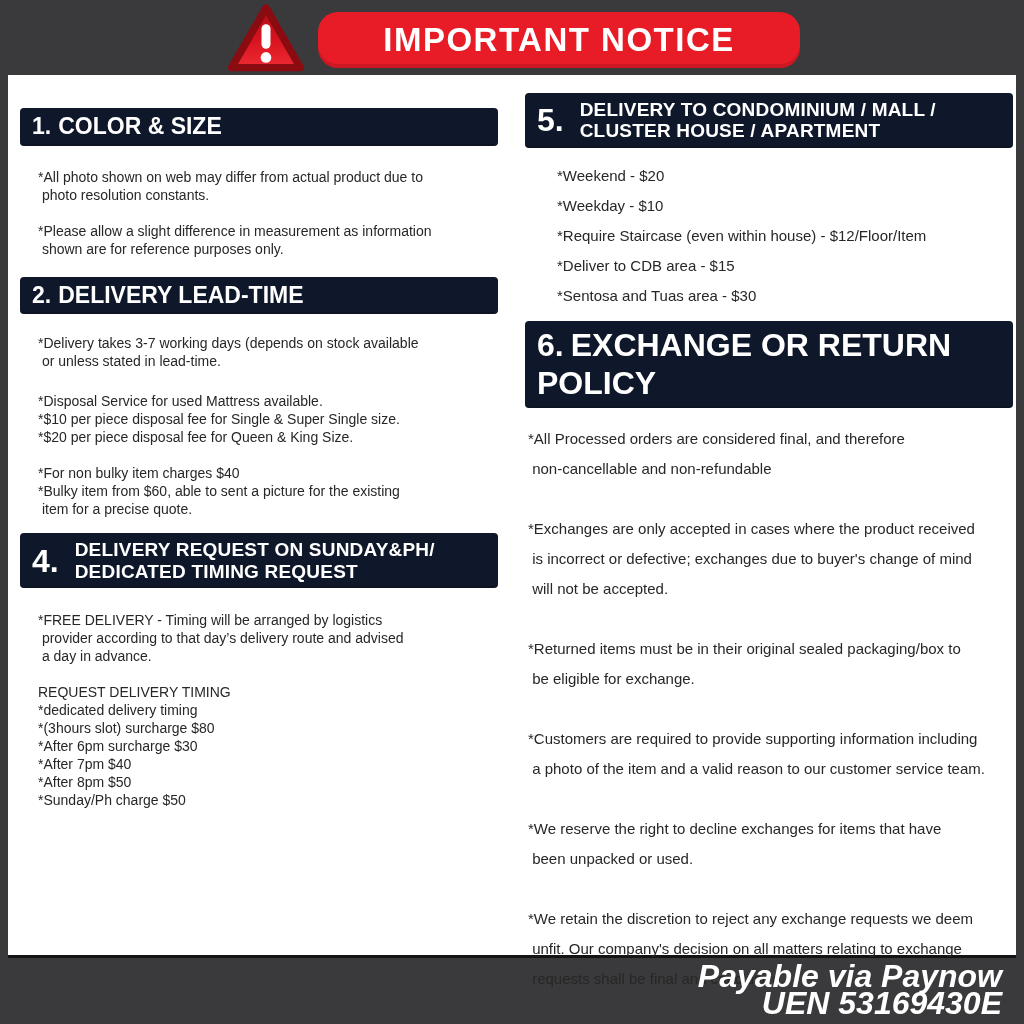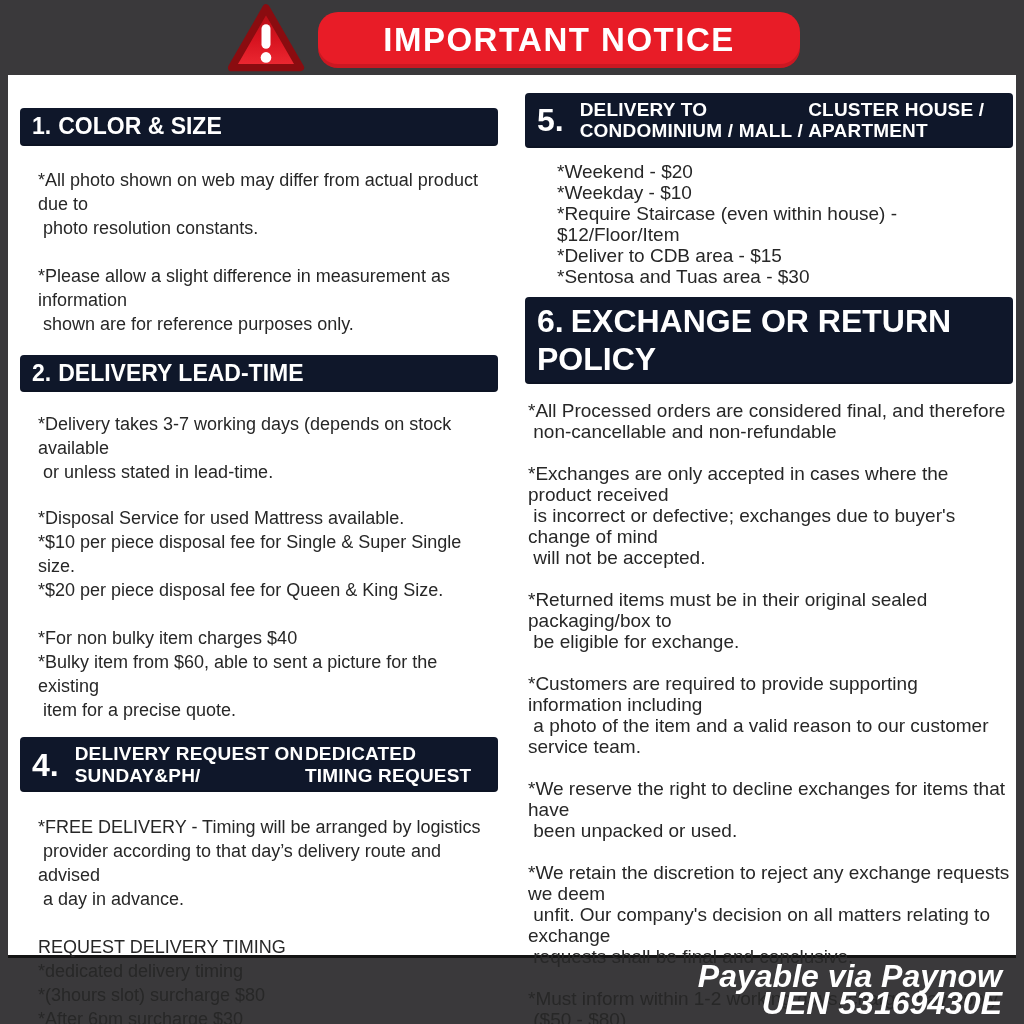--- a/index.html
+++ b/index.html
@@ -29,32 +29,32 @@
   
   .sec-banner{
     background:#0f172a;border-radius:4px;color:#ffffff;font-weight:bold;
     padding:5px 12px;font-size:23px;line-height:1.2;
     box-shadow:inset 0 -2px 0 rgba(0,0,0,.15);
   }
   .sec-banner .sec-num{margin-right:7px}
   .sec-banner.xl{font-size:32px}
   .sec-banner.stacked{display:flex;align-items:center;padding:6px 12px}
   .sec-banner.stacked .sec-num{font-size:32px;margin-right:16px;line-height:1}
-  .sec-titles{display:flex;flex-direction:row;font-size:19px;line-height:1.13;letter-spacing:.2px}
+  .sec-titles{display:flex;flex-direction:column;font-size:19px;line-height:1.13;letter-spacing:.2px}
   
   .sec-body{
     white-space:pre-wrap;color:#272727;
-    font-size:18px;line-height:24px;
+    font-size:14px;line-height:18px;
     margin-top:22px;padding-left:18px;
   }
   .s2{margin-top:19px}.s3{margin-top:22px}.s4{margin-top:15px}.s6{margin-top:10px}
   .body-2{margin-top:20px}
   .body-3{margin-top:4px}
   .body-4{margin-top:23px}
-  .col-right .sec-body{font-size:19px;line-height:21px}
+  .col-right .sec-body{font-size:15px;line-height:30px}
   .body-5{margin-top:13px;padding-left:32px}
   .body-6{margin-top:16px;padding-left:3px}
   
   .footer{position:absolute;left:0;bottom:0;width:1024px;height:66px;color:#fff}
   .footer-left{
     position:absolute;left:25px;top:19px;
     font-size:31px;font-weight:bold;letter-spacing:.3px;margin-top:48px;
   }
   .footer-right{
     position:absolute;right:22px;top:5px;text-align:right;

